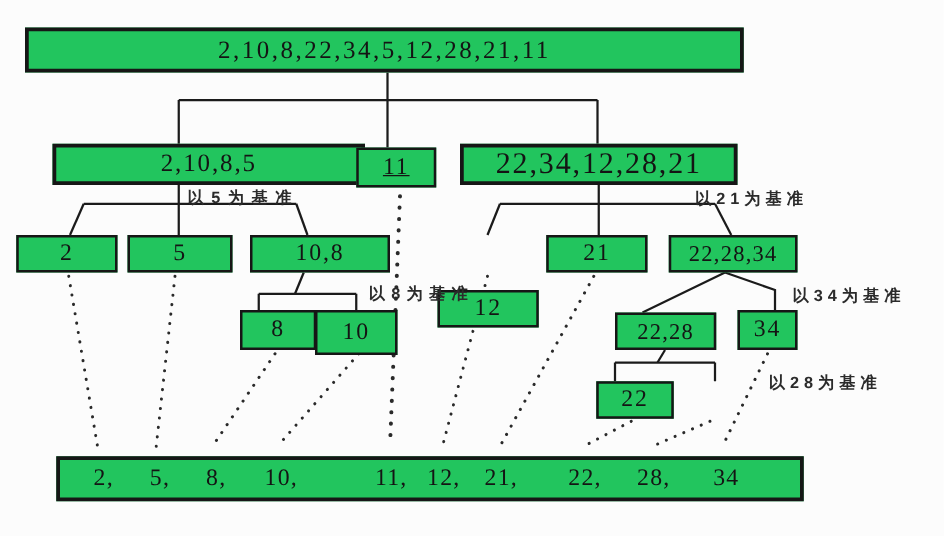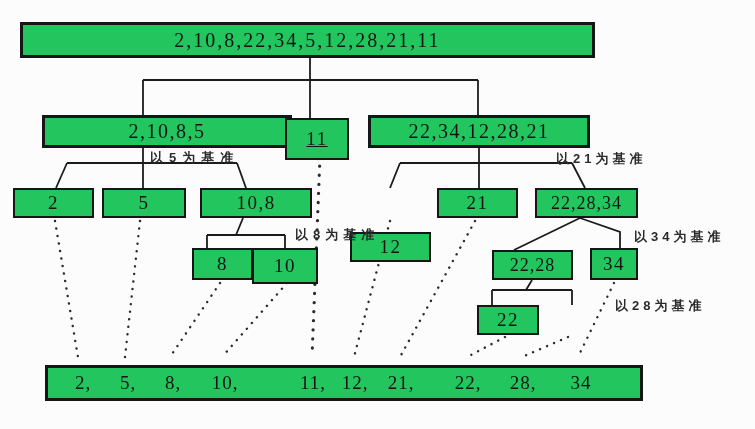--- a/index.html
+++ b/index.html
@@ -9,22 +9,22 @@
   }
   .lines{position:absolute;left:0;top:0;width:755px;height:429px;}
   .node{
     position:absolute;box-sizing:border-box;display:flex;align-items:center;justify-content:center;
     background:#22c55e;border:2px solid #161616;color:#141414;
     font-size:19px;letter-spacing:1.5px;white-space:nowrap;z-index:2;
   }
   .thick{border-width:3px;}
   .node-root{left:20px;top:22px;width:575px;height:36px;font-size:20px;letter-spacing:2px;}
   .node-left-group{left:18px;top:115px;width:250px;height:33px;font-size:20px;margin-left:24px;}
-  .node-pivot{left:285px;top:118px;width:64px;height:42px;font-size:19px;text-decoration:underline;}
-  .node-right-group{left:368px;top:115px;width:222px;height:33px;font-size:20px;}
+  .node-pivot{left:285px;top:118px;width:64px;height:32px;font-size:19px;text-decoration:underline;}
+  .node-right-group{left:368px;top:115px;width:222px;height:33px;font-size:24px;}
   .node-2{left:13px;top:188px;width:81px;height:30px;}
   .node-5{left:102px;top:188px;width:84px;height:30px;}
   .node-10-8{left:200px;top:188px;width:112px;height:30px;}
   .node-12{left:350px;top:188px;width:81px;height:30px;margin-top:44px;}
   .node-21{left:437px;top:188px;width:81px;height:30px;}
   .node-22-28-34{left:535px;top:188px;width:103px;height:30px;font-size:18px;letter-spacing:1px;}
   .node-8{left:192px;top:248px;width:61px;height:32px;}
   .node-10{left:252px;top:248px;width:66px;height:36px;}
   .node-22-28{left:492px;top:250px;width:81px;height:30px;font-size:18px;letter-spacing:1px;}
   .node-34{left:590px;top:248px;width:48px;height:32px;}

